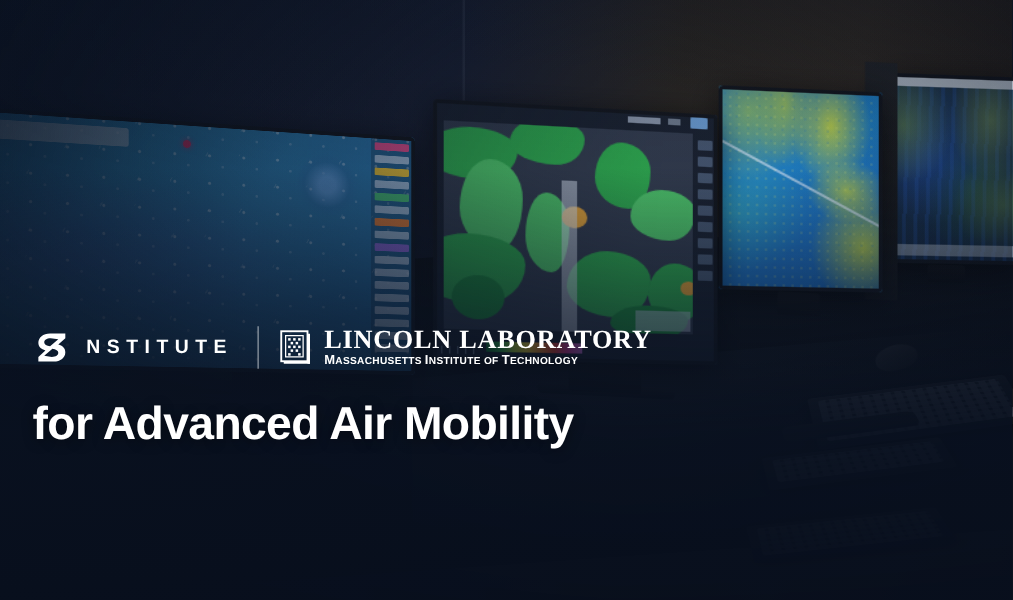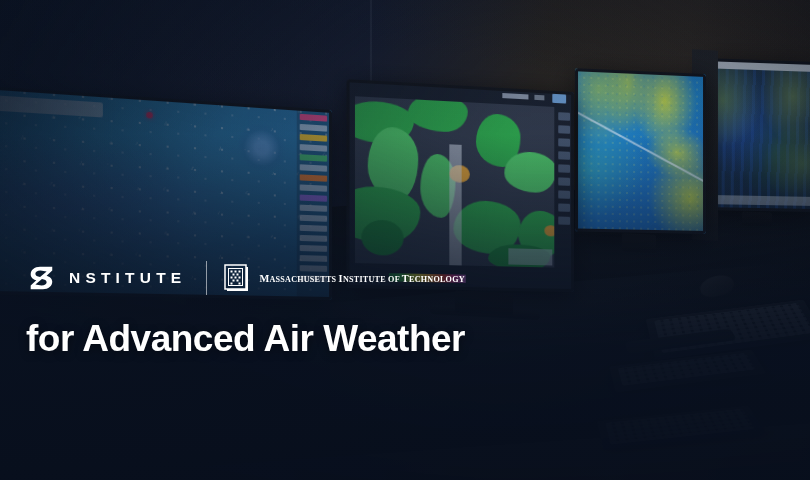--- a/index.html
+++ b/index.html
@@ -448,21 +448,21 @@
   .ll-top {
     color: #ffffff;
     font-family: "Liberation Serif", serif;
     font-size: 21px;
     font-weight: 700;
     letter-spacing: 0.6px;
     white-space: nowrap;
   }
   .ll-sub {
     color: #ffffff;
-    font-family: Liberation Serif, serif;
+    font-family: Liberation Sans, sans-serif;
     font-size: 10.4px;
     font-weight: 700;
     letter-spacing: 0.25px;
     margin-top: 2px;
     white-space: nowrap;
   }
   .ll-sub .sm { font-size: 8.1px; }
 
   .headline {
     color: #ffffff;
@@ -632,22 +632,23 @@
           <rect x="17" y="31" width="4" height="4"></rect>
             <rect x="25" y="31" width="4" height="4"></rect>
           <rect x="13" y="37" width="4" height="4"></rect>
             <rect x="29" y="37" width="4" height="4"></rect>
         </g>
         <rect x="6" y="50" width="42" height="4" fill="#ffffff"></rect>
         <rect x="44" y="6" width="4" height="48" fill="#ffffff"></rect>
       </svg>
 
       <div class="ll-text">
+        <div class="ll-top">LINCOLN LABORATORY</div>
         <div class="ll-sub"><span>M</span><span class="sm">ASSACHUSETTS </span><span>I</span><span class="sm">NSTITUTE </span><span class="sm">OF </span><span>T</span><span class="sm">ECHNOLOGY</span></div>
       </div>
     </div>
 
     <h1 class="headline">
-      <span class="l2">for Advanced Air Weather</span>
+      <span class="l2">for Advanced Air Mobility</span>
     </h1>
 
   </div>
 </div>
 
 </body></html>

